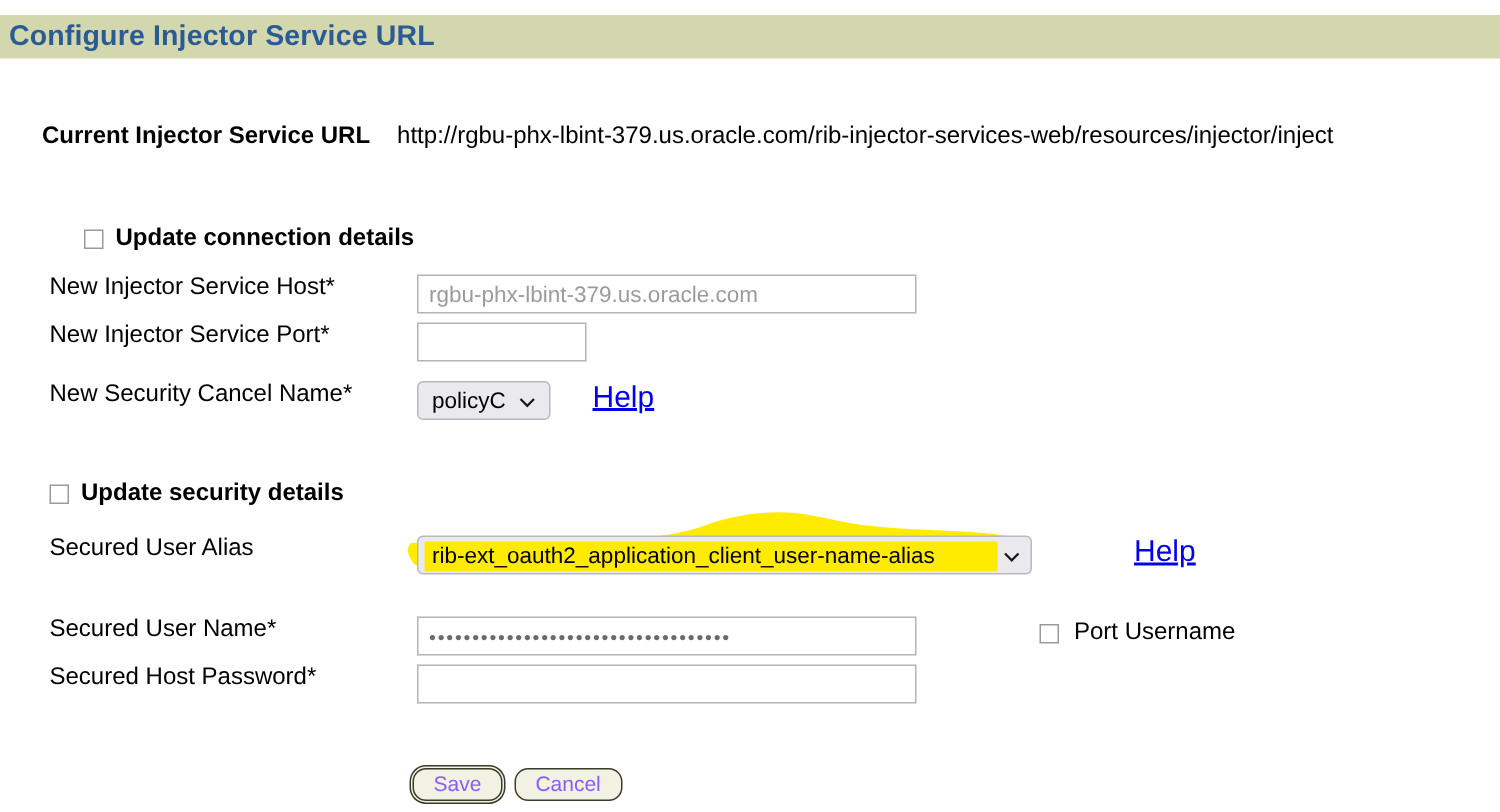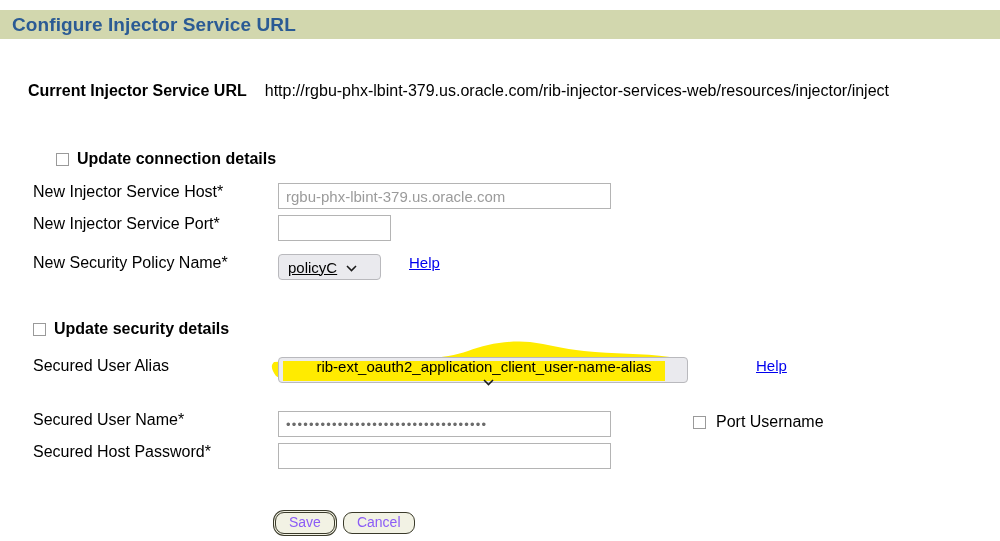--- a/index.html
+++ b/index.html
@@ -24,21 +24,21 @@
     width: 1000px;
     height: 29px;
     background: #d2d7ae;
     display: flex;
     align-items: center;
   }
   .page-header-title {
     font-size: 19px;
     font-weight: bold;
     color: #2b5b94;
-    padding-left: 12px;
+    padding-left: 6px;
     letter-spacing: 0.1px;
     white-space: nowrap;
   }
 
   
   .current-url-row {
     position: absolute;
     left: 28px;
     top: 82px;
     display: flex;
@@ -132,25 +132,25 @@
   }
   .sel .sel-text { position: relative; z-index: 2; }
   .sel .chev {
     margin-left: 9px;
     position: relative;
     z-index: 2;
     line-height: 1;
     font-size: 13px;
     color: #1a1a1a;
   }
-  .sel.policy { width: 103px; text-decoration: underline; }
-  .sel.alias  { width: 410px; justify-content: space-between; flex-direction: column; }
+  .sel.policy { width: 89px; }
+  .sel.alias  { width: 410px; justify-content: space-between; }
 
   .help-link {
-    font-size: 15px;
+    font-size: 20px;
     color: #0000ee;
     text-decoration: underline;
     margin-left: 28px;
     cursor: pointer;
     white-space: nowrap;
   }
 
   .inline-check {
     position: absolute;
     display: flex;
@@ -229,21 +229,21 @@
   <span class="row-label">New Injector Service Host*</span>
   <input class="txt host" type="text" placeholder="rgbu-phx-lbint-379.us.oracle.com" style="">
 </div>
 
 <div class="form-row" style="left:33px; top:215px;">
   <span class="row-label">New Injector Service Port*</span>
   <input class="txt port" type="text" placeholder="" style="">
 </div>
 
 <div class="form-row" style="left:33px; top:254px;">
-  <span class="row-label">New Security Policy Name*</span>
+  <span class="row-label">New Security Cancel Name*</span>
   <div class="sel policy">
     <span class="sel-text">policyC</span>
     <span class="chev">
       <svg width="11" height="7" viewBox="0 0 11 7" aria-hidden="true">
         <path d="M1 1 L5.5 5.6 L10 1" fill="none" stroke="#1a1a1a" stroke-width="1.5"></path>
       </svg>
     </span>
   </div>
   <span class="help-link">Help</span>
 </div>

